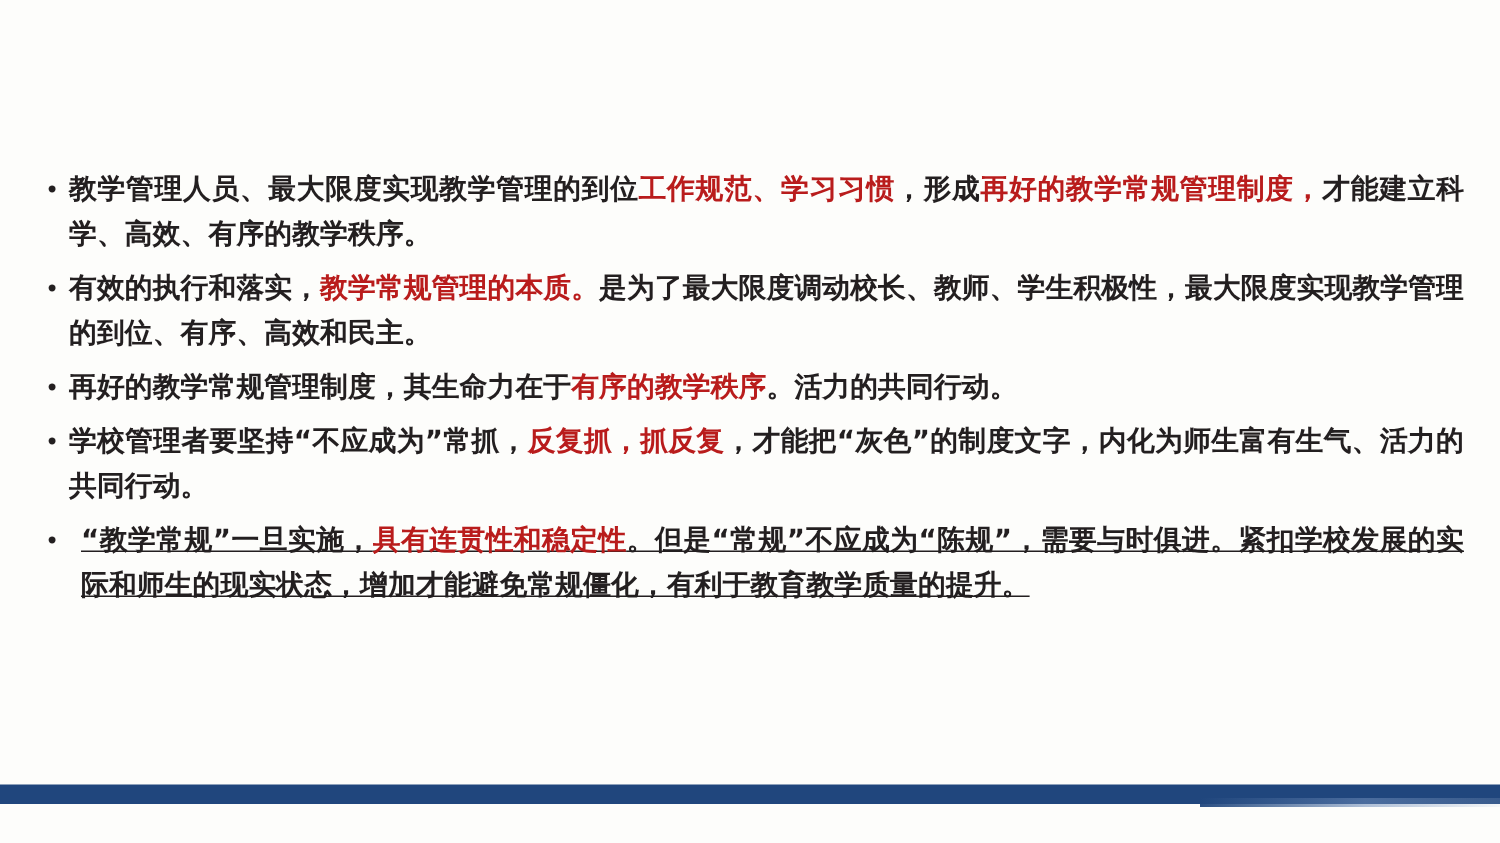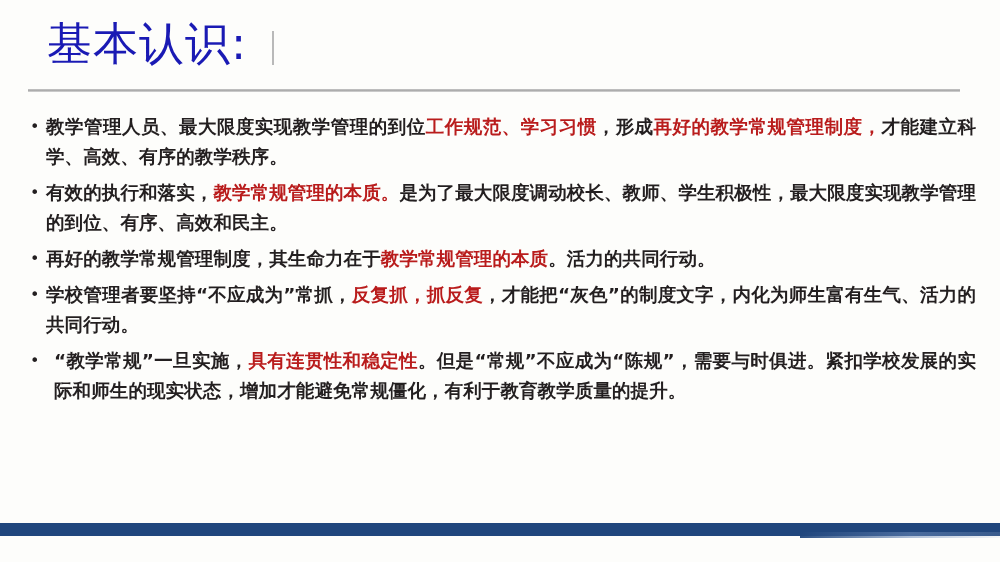--- a/index.html
+++ b/index.html
@@ -89,20 +89,21 @@
     color: #231f20;
     letter-spacing: 0.1px;
     text-align: justify;
     text-justify: inter-ideograph;
   }
   .bullet-text .hl {
     color: #b91c1c;
   }
   .bullet-5 .bullet-text {
     text-indent: 0;
+    text-decoration: underline;
   }
   .bullet-5 .bullet-marker {
     width: 24px;
   }
 
   
   .bottom-bar {
     position: absolute;
     left: 0;
     top: 523px;
@@ -117,41 +118,36 @@
     width: 200px;
     height: 6px;
     background: linear-gradient(to right, rgba(32,70,125,0.95) 0%, rgba(110,140,185,0.55) 55%, rgba(200,212,230,0.15) 100%);
   }
 </style>
 </head>
 <body>
 
 <div class="slide">
 
-  <div class="title-block">
-    <div class="slide-title">基本认识:</div>
-    <div class="title-caret"></div>
-    <div class="title-rule"></div>
-  </div>
 
   <div class="body-block">
 
     <div class="bullet bullet-1">
       <span class="bullet-marker">•</span>
       <span class="bullet-text"><span>教学管理人员、最大限度实现教学管理的到位</span><span class="hl">工作规范、学习习惯</span><span>，形成</span><span class="hl">再好的教学常规管理制度，</span><span>才能建立科学、高效、有序的教学秩序。</span></span>
     </div>
 
     <div class="bullet bullet-2">
       <span class="bullet-marker">•</span>
       <span class="bullet-text"><span>有效的执行和落实，</span><span class="hl">教学常规管理的本质。</span><span>是为了最大限度调动校长、教师、学生积极性，最大限度实现教学管理的到位、有序、高效和民主。</span></span>
     </div>
 
     <div class="bullet bullet-3">
       <span class="bullet-marker">•</span>
-      <span class="bullet-text"><span>再好的教学常规管理制度，其生命力在于</span><span class="hl">教学常规管理的本质</span><span>。活力的共同行动。</span></span>
+      <span class="bullet-text"><span>再好的教学常规管理制度，其生命力在于</span><span class="hl">有序的教学秩序</span><span>。活力的共同行动。</span></span>
     </div>
 
     <div class="bullet bullet-4">
       <span class="bullet-marker">•</span>
       <span class="bullet-text"><span>学校管理者要坚持“不应成为”常抓，</span><span class="hl">反复抓，抓反复</span><span>，才能把“灰色”的制度文字，内化为师生富有生气、活力的共同行动。</span></span>
     </div>
 
     <div class="bullet bullet-5">
       <span class="bullet-marker">•</span>
       <span class="bullet-text"><span> “教学常规”一旦实施，</span><span class="hl">具有连贯性和稳定性</span><span>。但是“常规”不应成为“陈规”，需要与时俱进。紧扣学校发展的实际和师生的现实状态，增加才能避免常规僵化，有利于教育教学质量的提升。</span></span>

